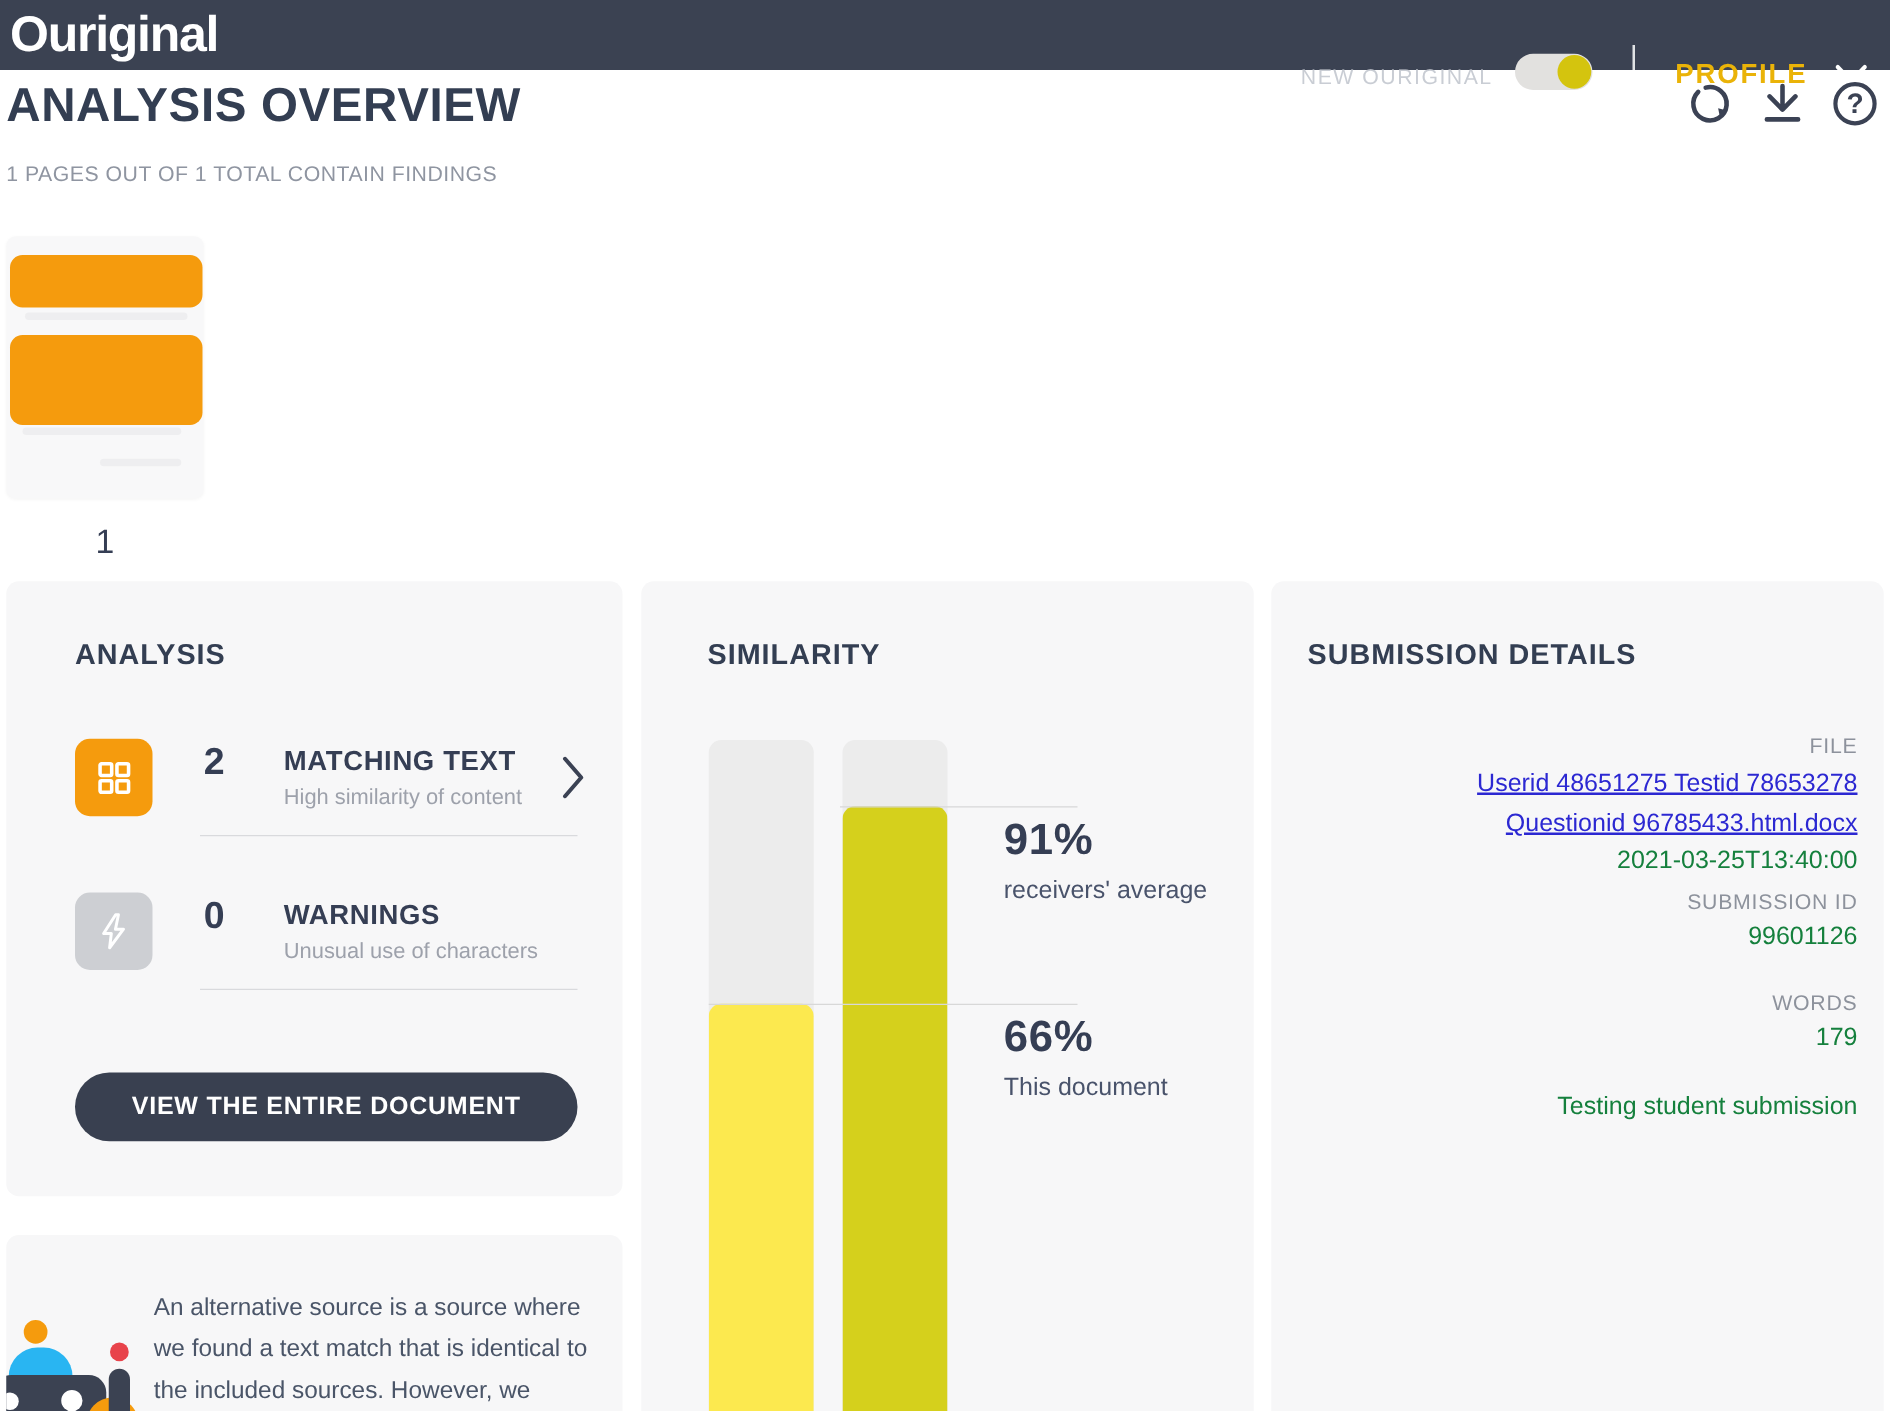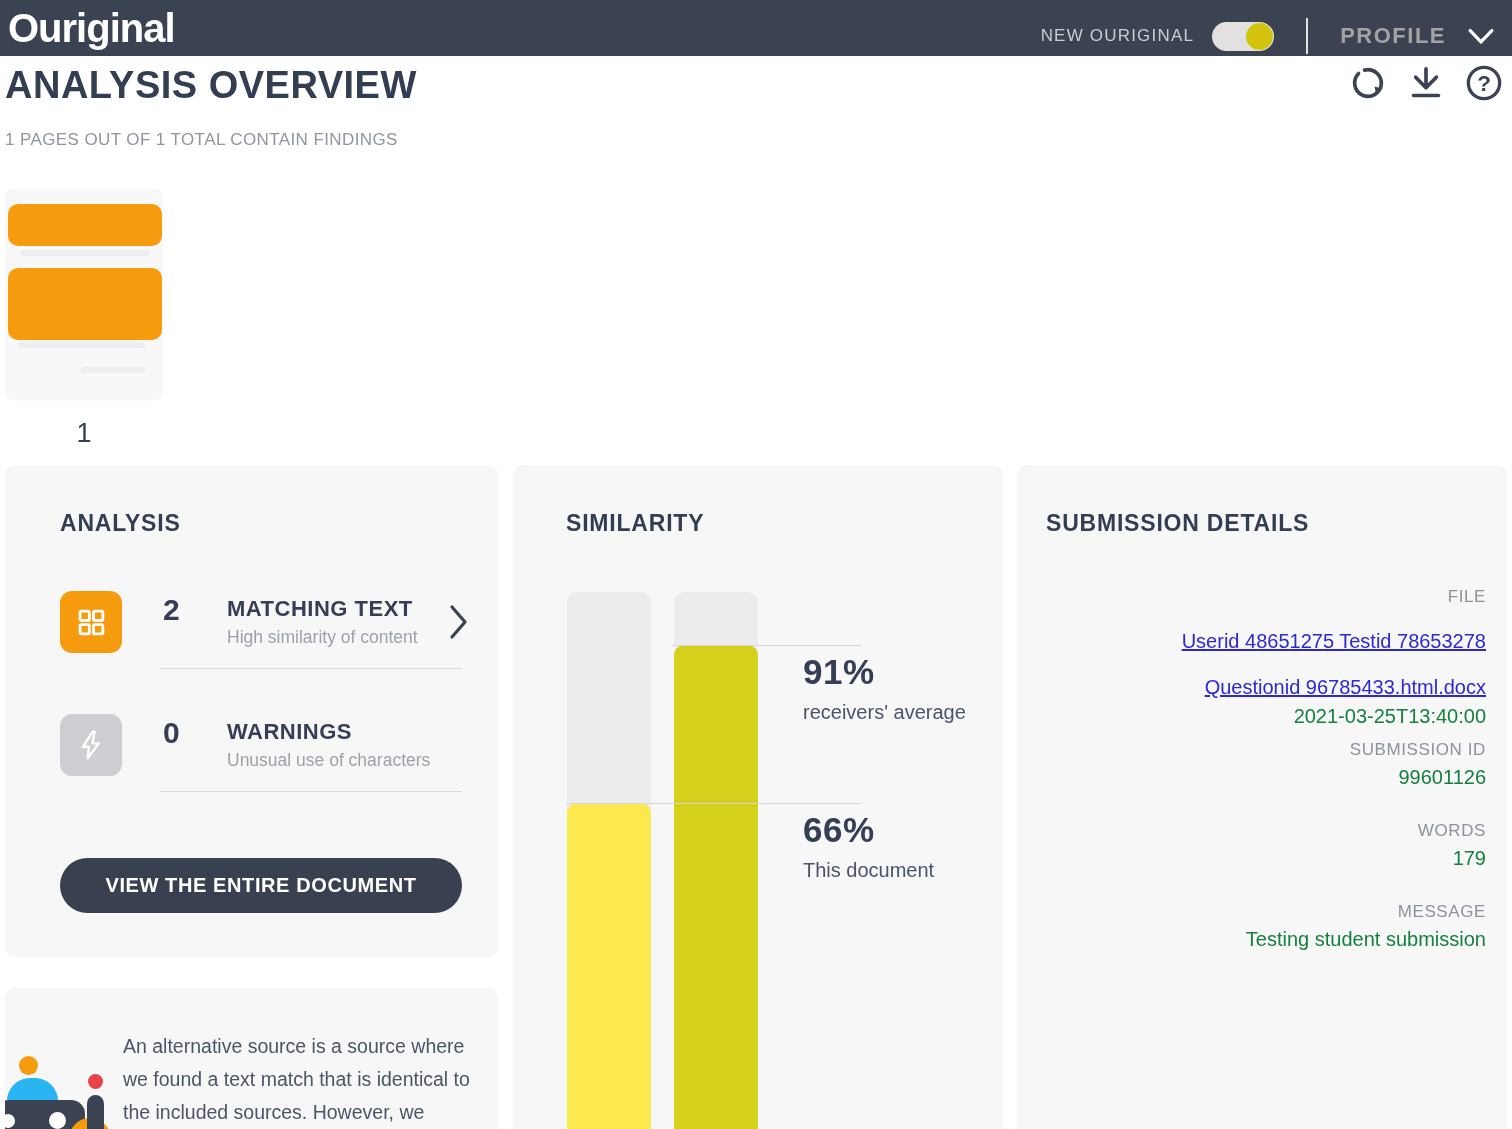--- a/index.html
+++ b/index.html
@@ -6,28 +6,28 @@
   html,body { width:1512px; height:1129px; overflow:hidden; background:#ffffff;
     font-family:"Liberation Sans", sans-serif; }
   .page { position:relative; width:1512px; height:1129px; }
 
   
   .navbar { position:absolute; left:0; top:0; width:1512px; height:56px;
     background:#3B4252; display:flex; align-items:center; }
   .logo { color:#ffffff; font-size:40px; font-weight:bold; letter-spacing:-1px;
     margin-left:8px; line-height:56px; }
   .nav-right { position:absolute; right:14px; top:0; height:72px; display:flex;
-    align-items:center; gap:18px;margin-left:36px; }
+    align-items:flex-end; gap:18px;margin-left:36px; }
   .toggle-label { color:#C9CDD4; font-size:17px; letter-spacing:1.2px; }
   .toggle { width:62px; height:29px; border-radius:15px; background:#E2E1DF;
     position:relative; cursor:pointer; }
   .toggle .knob { position:absolute; right:1px; top:1px; width:27px; height:27px;
     border-radius:50%; background:#D4C40E; }
   .nav-divider { width:2px; height:36px; background:rgba(255,255,255,0.85); margin:0 14px; }
-  .profile-label { color:#a3a3a3; font-size:22px; font-weight:bold; letter-spacing:1.5px; }
+  .profile-label { color:#eab308; font-size:22px; font-weight:bold; letter-spacing:1.5px; }
   .chev-down { width:34px; height:26px; }
 
   
   .page-title { position:absolute; left:5px; top:64px; font-size:38px; font-weight:bold;
     color:#333E52; letter-spacing:0.5px; }
   .page-subtitle { position:absolute; left:5px; top:130px; font-size:17px;
     color:#8F95A1; letter-spacing:0.4px; }
   .action-icons { position:absolute; right:8px; top:62px; display:flex; gap:18px; }
   .action-icons svg { width:40px; height:42px; cursor:pointer; }
 
@@ -84,21 +84,21 @@
   .sim-label { position:absolute; left:290px; }
   .sim-pct { font-size:35px; font-weight:bold; color:#353E54; letter-spacing:0.5px; }
   .sim-sub { font-size:20px; color:#49536B; margin-top:9px; }
 
   
   .card-details .card-h { position:absolute; left:29px; top:45px; }
   .d-body { position:absolute; left:29px; top:122px; width:440px;text-align:right; }
   .d-label { font-size:17px; color:#8D929C; letter-spacing:0.6px; }
   .d-value { font-size:20px; color:#15803d; margin-top:6px; }
   .d-link { display:block; font-size:20px; color:#2C28D2; text-decoration:underline;
-    margin-top:23px; cursor:pointer; }
+    margin-top:9px; cursor:pointer; }
   .d-group { margin-bottom:32px; }
   .d-group-file { margin-bottom:12px; }
   .d-sub-on { margin-top:12px; }
 
   
   .alt-text { position:absolute; left:118px; top:42px; width:362px; font-size:19.5px;
     line-height:33px; color:#4A5568; }
   .robot { position:absolute; left:0; top:0; width:493px; height:300px; }
   .robot div { position:absolute; }
   .r-dot-orange { left:14px; top:68px; width:19px; height:19px; border-radius:50%; background:#F59B0D; }
@@ -228,21 +228,20 @@
       </div>
       <div class="d-group">
         <div class="d-label">SUBMISSION ID</div>
         <div class="d-value">99601126</div>
       </div>
       <div class="d-group">
         <div class="d-label">WORDS</div>
         <div class="d-value">179</div>
       </div>
       <div class="d-group">
-        <div class="d-label">MESSAGE</div>
         <div class="d-value">Testing student submission</div>
       </div>
     </div>
   </section>
 
   <section class="card card-alt">
     <div class="robot">
       <div class="r-dot-orange"></div>
       <div class="r-dome"></div>
       <div class="r-body"></div>

